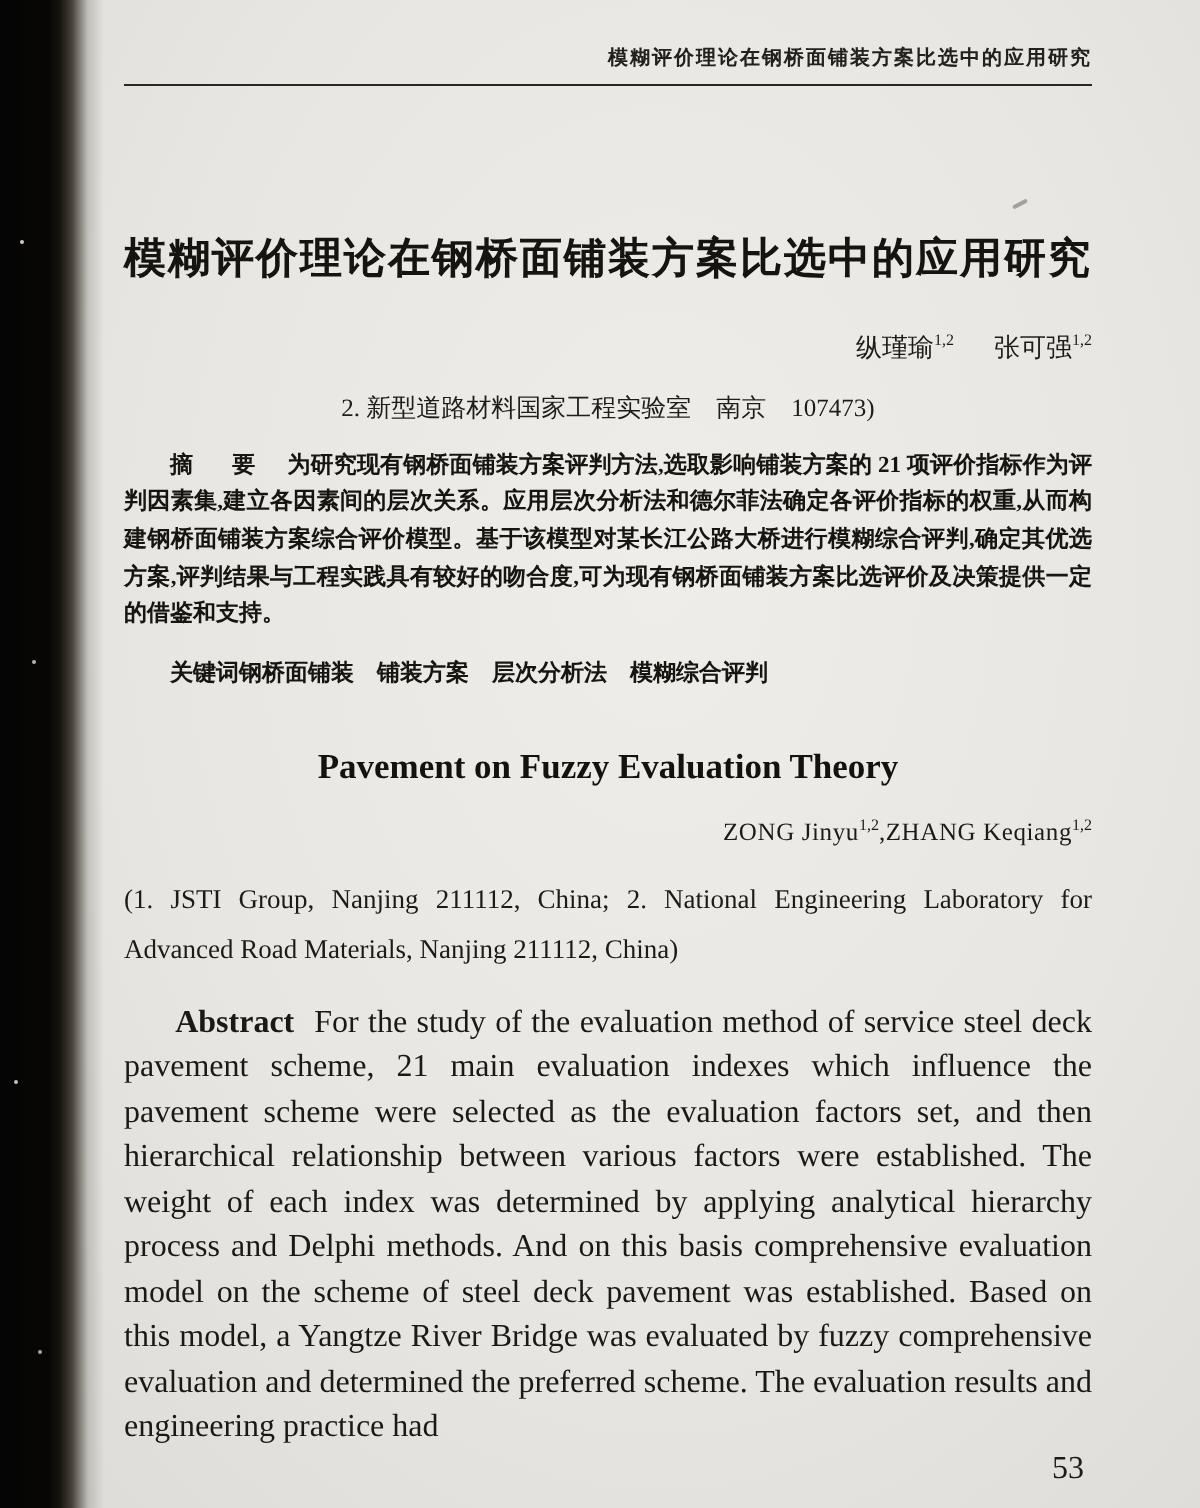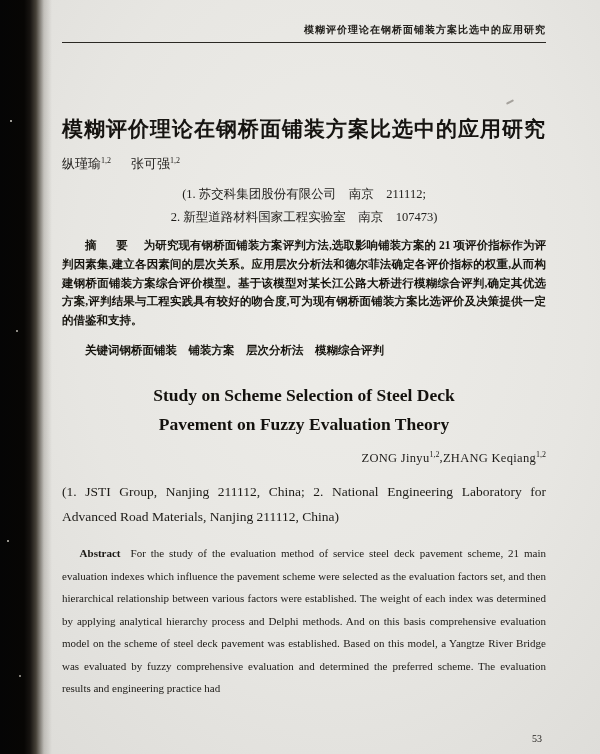--- a/index.html
+++ b/index.html
@@ -21,38 +21,38 @@
   .speck{position:absolute;left:10px;top:120px;width:2px;height:2px;background:#cfccc4;border-radius:50%;
     box-shadow:6px 210px 0 #b8b4ab, -3px 420px 0 #c4c0b7, 9px 555px 0 #aaa69d;}
   .artifact{position:absolute;left:506px;top:101px;width:8px;height:2px;background:#94908a;transform:rotate(-28deg);border-radius:2px;opacity:.8;}
 
   .content{position:absolute;left:62px;top:0;width:484px;}
 
   .running-head{padding-top:24px;text-align:right;font-size:10px;line-height:12px;font-weight:700;letter-spacing:1px;color:#23211d;}
   .head-rule{margin-top:6px;border-top:1.6px solid #2a2823;height:0;}
 
   .cn-title{margin:73px 0 0 0;text-align:center;font-size:21px;line-height:26px;font-weight:700;letter-spacing:1px;color:#161411;}
-  .cn-authors{margin-top:10px;text-align:left;font-size:13px;line-height:18px;}
+  .cn-authors{margin-top:20px;text-align:right;font-size:13px;line-height:18px;}
   .cn-author + .cn-author{margin-left:20px;}
   sup.au-sup{font-size:8px;vertical-align:super;letter-spacing:0;}
 
   .cn-affil{margin-top:10px;text-align:center;font-size:12.5px;line-height:22.5px;color:#1f1d1a;}
 
   .cn-abstract{margin-top:8px;font-size:11.5px;line-height:18.6px;text-align:justify;font-weight:700;text-indent:2em;color:#17150f;}
   .cn-abstract .abs-label{margin-right:12px;letter-spacing:4px;}
   .cn-keywords{margin-top:3px;font-size:11.5px;line-height:18.6px;font-weight:700;text-indent:2em;color:#17150f;}
   .cn-keywords .kw-label{}
 
   .en-title{margin-top:22px;text-align:center;font-size:17.5px;line-height:29px;font-weight:700;color:#14120e;}
   .en-authors{margin-top:6px;text-align:right;font-size:12.5px;line-height:18px;letter-spacing:.3px;}
   .en-affil{margin-top:12px;font-size:13.5px;line-height:25px;text-align:justify;color:#1d1b17;}
-  .en-abstract{margin-top:8px;font-size:11px;line-height:22.5px;text-align:justify;text-indent:1.6em;color:#1b1915;}
+  .en-abstract{margin-top:8px;font-size:16px;line-height:22.5px;text-align:justify;text-indent:1.6em;color:#1b1915;}
   .en-abstract .abs-label{font-weight:700;margin-right:10px;}
 
-  .page-number{position:absolute;right:58px;bottom:10px;font-size:10px;color:#1d1b18;}
+  .page-number{position:absolute;right:58px;bottom:10px;font-size:16px;color:#1d1b18;}
 </style>
 </head>
 <body>
 
 <div class="scan">
   <div class="left-band"></div>
   <div class="speck"></div>
   <div class="artifact"></div>
 
   <div class="content">
@@ -62,30 +62,28 @@
     </div>
     <div class="head-rule"></div>
 
     <h1 class="cn-title">模糊评价理论在钢桥面铺装方案比选中的应用研究</h1>
 
     <div class="cn-authors">
       <span class="cn-author"><span>纵瑾瑜</span><sup class="au-sup">1,2</sup></span><span class="cn-author"><span>张可强</span><sup class="au-sup">1,2</sup></span>
     </div>
 
     <div class="cn-affil">
-      <div>(1. 苏交科集团股份有限公司　南京　211112;</div>
       <div>2. 新型道路材料国家工程实验室　南京　107473)</div>
     </div>
 
     <p class="cn-abstract"><span class="abs-label">摘　要</span><span>为研究现有钢桥面铺装方案评判方法,选取影响铺装方案的 21 项评价指标作为评判因素集,建立各因素间的层次关系。应用层次分析法和德尔菲法确定各评价指标的权重,从而构建钢桥面铺装方案综合评价模型。基于该模型对某长江公路大桥进行模糊综合评判,确定其优选方案,评判结果与工程实践具有较好的吻合度,可为现有钢桥面铺装方案比选评价及决策提供一定的借鉴和支持。</span></p>
 
     <p class="cn-keywords"><span class="kw-label">关键词</span><span>钢桥面铺装　铺装方案　层次分析法　模糊综合评判</span></p>
 
     <div class="en-title">
-      <div>Study on Scheme Selection of Steel Deck</div>
       <div>Pavement on Fuzzy Evaluation Theory</div>
     </div>
 
     <div class="en-authors"><span><span>ZONG Jinyu</span><sup class="au-sup">1,2</sup></span><span>,</span><span><span>ZHANG Keqiang</span><sup class="au-sup">1,2</sup></span></div>
 
     <p class="en-affil">(1. JSTI Group, Nanjing 211112, China; 2. National Engineering Laboratory for Advanced Road Materials, Nanjing 211112, China)</p>
 
     <p class="en-abstract"><span class="abs-label">Abstract</span><span>For the study of the evaluation method of service steel deck pavement scheme, 21 main evaluation indexes which influence the pavement scheme were selected as the evaluation factors set, and then hierarchical relationship between various factors were established. The weight of each index was determined by applying analytical hierarchy process and Delphi methods. And on this basis comprehensive evaluation model on the scheme of steel deck pavement was established. Based on this model, a Yangtze River Bridge was evaluated by fuzzy comprehensive evaluation and determined the preferred scheme. The evaluation results and engineering practice had</span></p>
 
   </div>

